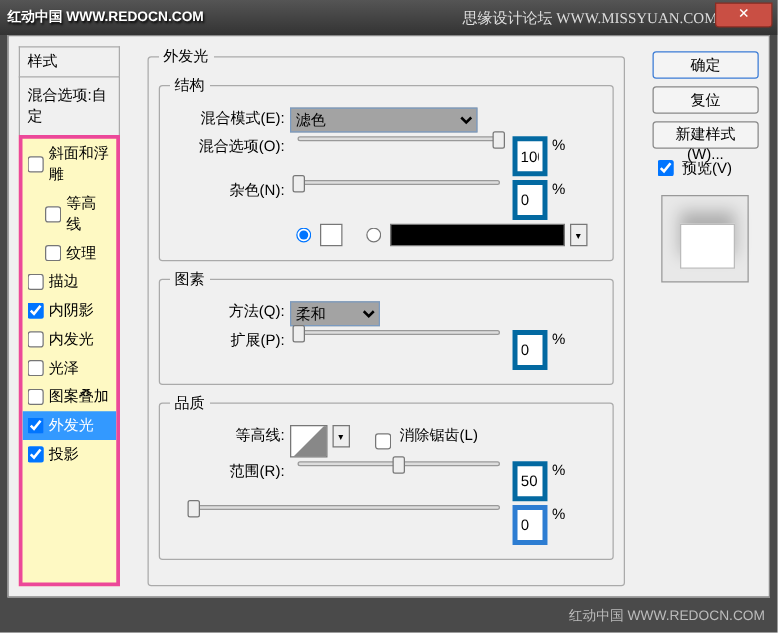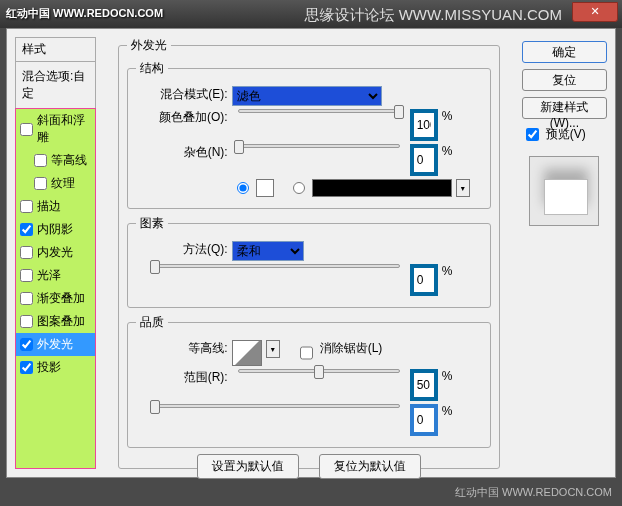--- a/index.html
+++ b/index.html
@@ -1,41 +1,41 @@
 <!DOCTYPE html>
 <html><head>
 <meta charset="utf-8">
 <style>
   * { box-sizing: border-box; font-family: "Microsoft YaHei", Tahoma, sans-serif; font-size: 12px; }
   body { margin: 0; background: #4a4a4a; width: 622px; height: 506px; position: relative; }
   .titlebar { height: 28px; background: linear-gradient(#555,#333); color:#ccc; display:flex; align-items:center; padding:0 4px; position:relative;}
   .titlebar .overlay { position:absolute; left:6px; top:6px; color:#fff; font-weight:bold; text-shadow:1px 1px 2px #000; font-size:11px;}
   .close-btn { position:absolute; right:4px; top:2px; width:46px; height:20px; background:#c94f44; border:1px solid #8a2c22; border-radius:0 0 3px 3px; color:#fff; text-align:center; line-height:16px; font-size:11px;}
-  .right-overlay { position:absolute; right:60px; top:6px; color:#ddd; font-size:15px;}
+  .right-overlay { position:absolute; right:48px; top:6px; color:#ddd; font-size:12px;font-family:Liberation Serif, serif;}
   .dialog { position:absolute; top:28px; left:6px; right:6px; bottom:28px; background:#f0f0f0; border:1px solid #888;}
   .content { position:absolute; inset:0; display:flex; padding:8px; gap:22px;}
   .left-panel { width:104px; display:flex; flex-direction:column;}
   .left-header { background:#f0f0f0; border:1px solid #aaa; padding:3px 6px; border-bottom:none;}
   .left-sub { background:#f0f0f0; border:1px solid #aaa; padding:6px 6px; border-bottom:none;}
-  .style-list { border:1px solid #ec4899; background:#bef264; flex:1; overflow:hidden;}
+  .style-list { border:3px solid #ec4899; background:#fef9c3; flex:1; overflow:hidden;}
   .style-item { display:flex; align-items:center; padding:3px 4px; gap:4px; cursor:default;}
   .style-item.indent { padding-left:18px;}
   .style-item.selected { background:#3399ff; color:#fff;}
   .style-item input[type=checkbox]{ margin:0;}
   .mid-panel { flex:1; position:relative;}
   fieldset { border:1px solid #aaa; border-radius:3px; margin:0 0 6px 0; padding:6px 8px 8px 8px; background:#f0f0f0;}
   fieldset > legend { padding:0 4px; }
   .outer-fs { position:relative; height:100%;}
   .row { display:flex; margin:3px 12px; gap:4px;}
   .row .lbl { width:80px; text-align:right; }
   .slider { flex:1; height:4px; background:#ddd; border:1px solid #999; border-radius:2px; position:relative; margin:0 6px;}
   .thumb { position:absolute; top:-5px; width:10px; height:14px; background:#eee; border:1px solid #777; border-radius:2px; transform:translateX(-50%);}
   .unit { width:28px;}
   input.num { width:28px; height:18px; border:4px solid #0369a1; padding:12px 3px; text-align:left;}
-  select.combo { width:150px; height:20px; border:1px solid #7a9ac0; background:#1d4ed8;}
+  select.combo { width:150px; height:20px; border:1px solid #7a9ac0; background:#a3a3a3;}
   .radio { width:12px; height:12px;}
   .color-swatch { width:18px; height:18px; border:1px solid #777; display:inline-block;}
   .grad-swatch { width:140px; height:18px; border:1px solid #777; background:repeating-conic-gradient(#ccc 0 25%,#fff 0 50%) 0/8px 8px; display:inline-block; position:relative;}
   .grad-swatch::after{content:"";position:absolute;inset:0;background:linear-gradient(90deg,#000,#000);}
   .dd-arrow { width:14px; height:18px; border:1px solid #777; background:#eee; display:inline-flex; align-items:center; justify-content:center; font-size:8px;}
   .contour-box { width:30px; height:26px; border:1px solid #777; background:linear-gradient(135deg,#fff 49%,#888 51%); display:inline-block;}
   .btn-row { display:flex; gap:20px; justify-content:center; margin-top:6px;}
   button.wbtn { background:#f4f4f4; border:1px solid #888; border-radius:3px; padding:3px 14px; }
   .right-panel { width:110px; display:flex; flex-direction:column; gap:6px; align-items:stretch; padding-top:4px;}
   .rbtn { background:#f4f4f4; border:1px solid #888; border-radius:3px; height:22px; }
@@ -83,24 +83,20 @@
       <div class="style-item">
             <input type="checkbox" style="">
             <span>内发光</span>
           </div>
       <div class="style-item">
             <input type="checkbox" style="">
             <span>光泽</span>
           </div>
       <div class="style-item">
             <input type="checkbox" style="">
-            <span>渐变叠加</span>
-          </div>
-      <div class="style-item">
-            <input type="checkbox" style="">
             <span>图案叠加</span>
           </div>
       <div class="style-item selected">
             <input type="checkbox" checked="" style="">
             <span>外发光</span>
           </div>
       <div class="style-item">
             <input type="checkbox" checked="" style="">
             <span>投影</span>
           </div>
@@ -111,21 +107,21 @@
    <fieldset class="outer-fs">
     <legend>外发光</legend>
 
     <fieldset>
       <legend>结构</legend>
       <div class="row">
         <span class="lbl">混合模式(E):</span>
         <select class="combo"><option>滤色</option></select>
       </div>
       <div class="row">
-        <span class="lbl">颜色叠加(O):</span>
+        <span class="lbl">混合选项(O):</span>
         <div class="slider">
                 <div class="thumb" style="left:100%"></div>
               </div>
         <input class="num" value="100" style="">
         <span class="unit">%</span>
       </div>
       <div class="row">
         <span class="lbl">杂色(N):</span>
         <div class="slider">
                 <div class="thumb" style="left:0%"></div>
@@ -144,20 +140,21 @@
       </div>
     </fieldset>
 
     <fieldset>
       <legend>图素</legend>
       <div class="row">
         <span class="lbl">方法(Q):</span>
         <select class="combo" style="width:72px"><option>柔和</option></select>
       </div>
       <div class="row">
+        <span class="lbl">扩展(P):</span>
         <div class="slider">
                 <div class="thumb" style="left:0%"></div>
               </div>
         <input class="num" value="0" style="">
         <span class="unit">%</span>
       </div>
     </fieldset>
 
     <fieldset>
       <legend>品质</legend>
@@ -179,24 +176,20 @@
       </div>
       <div class="row">
         <div class="slider">
                 <div class="thumb" style="left:0%"></div>
               </div>
         <input class="num" style="border-color: rgb(45, 125, 210);" value="0">
         <span class="unit">%</span>
       </div>
     </fieldset>
 
-    <div class="btn-row">
-      <button class="wbtn">设置为默认值</button>
-      <button class="wbtn">复位为默认值</button>
-    </div>
    </fieldset>
   </div>
 
   <div class="right-panel">
     <button class="rbtn" style="border-color:#3a7bd5">确定</button>
     <button class="rbtn">复位</button>
     <button class="rbtn">新建样式(W)...</button>
     <div class="preview-chk">
       <input type="checkbox" checked="" style="">
       <span>预览(V)</span>

